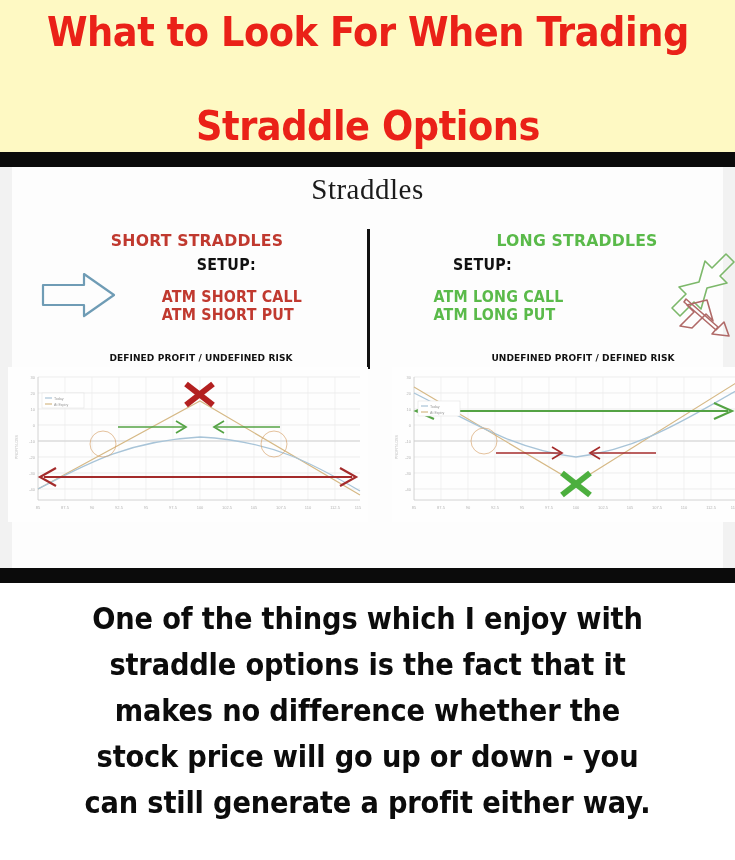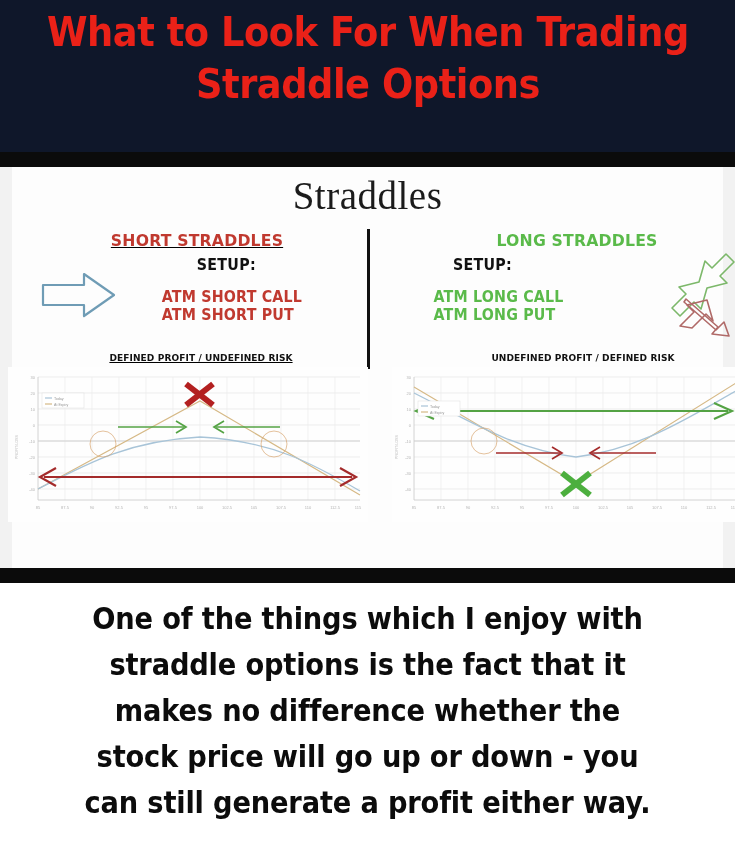--- a/index.html
+++ b/index.html
@@ -15,22 +15,22 @@
     position: relative;
   }
 
   
   .title-block {
     width: 735px;
     height: 152px;
     display: flex;
     flex-direction: column;
     align-items: center;
-    justify-content: flex-start;
-    background: #0f172a;
+    justify-content: space-between;
+    background: #fef9c3;
     box-sizing: border-box;
     padding-top: 6px;
   }
   .title-line {
     color: #ea2118;
     font-family: "DejaVu Sans", sans-serif;
     font-weight: bold;
     font-size: 40px;
     line-height: 52px;
     letter-spacing: -0.5px;
@@ -64,41 +64,41 @@
   .card-edge.left { left: 0; }
   .card-edge.right { right: 0; }
 
   .card-title {
     position: absolute;
     top: 6px;
     left: 0;
     width: 735px;
     text-align: center;
     font-family: "Liberation Serif", serif;
-    font-size: 39px;
+    font-size: 29px;
     color: #1b1b1b;
     letter-spacing: 0.5px;
   }
 
   .v-divider {
     position: absolute;
     left: 367px;
     top: 62px;
     width: 3px;
     height: 140px;
     background: #111111;
   }
 
   .panel {
     position: absolute;
     top: 52px;
     width: 360px;
     height: 345px;
   }
-  .panel.left  { left: 8px; text-decoration: underline; }
+  .panel.left  { left: 8px; }
   .panel.right { left: 392px; }
 
   .panel-heading {
     text-align: center;
     font-family: "DejaVu Sans", sans-serif;
     font-weight: bold;
     font-size: 16.5px;
     letter-spacing: 0.2px;
     margin-top: 12px;
     transform: scaleX(0.95);

